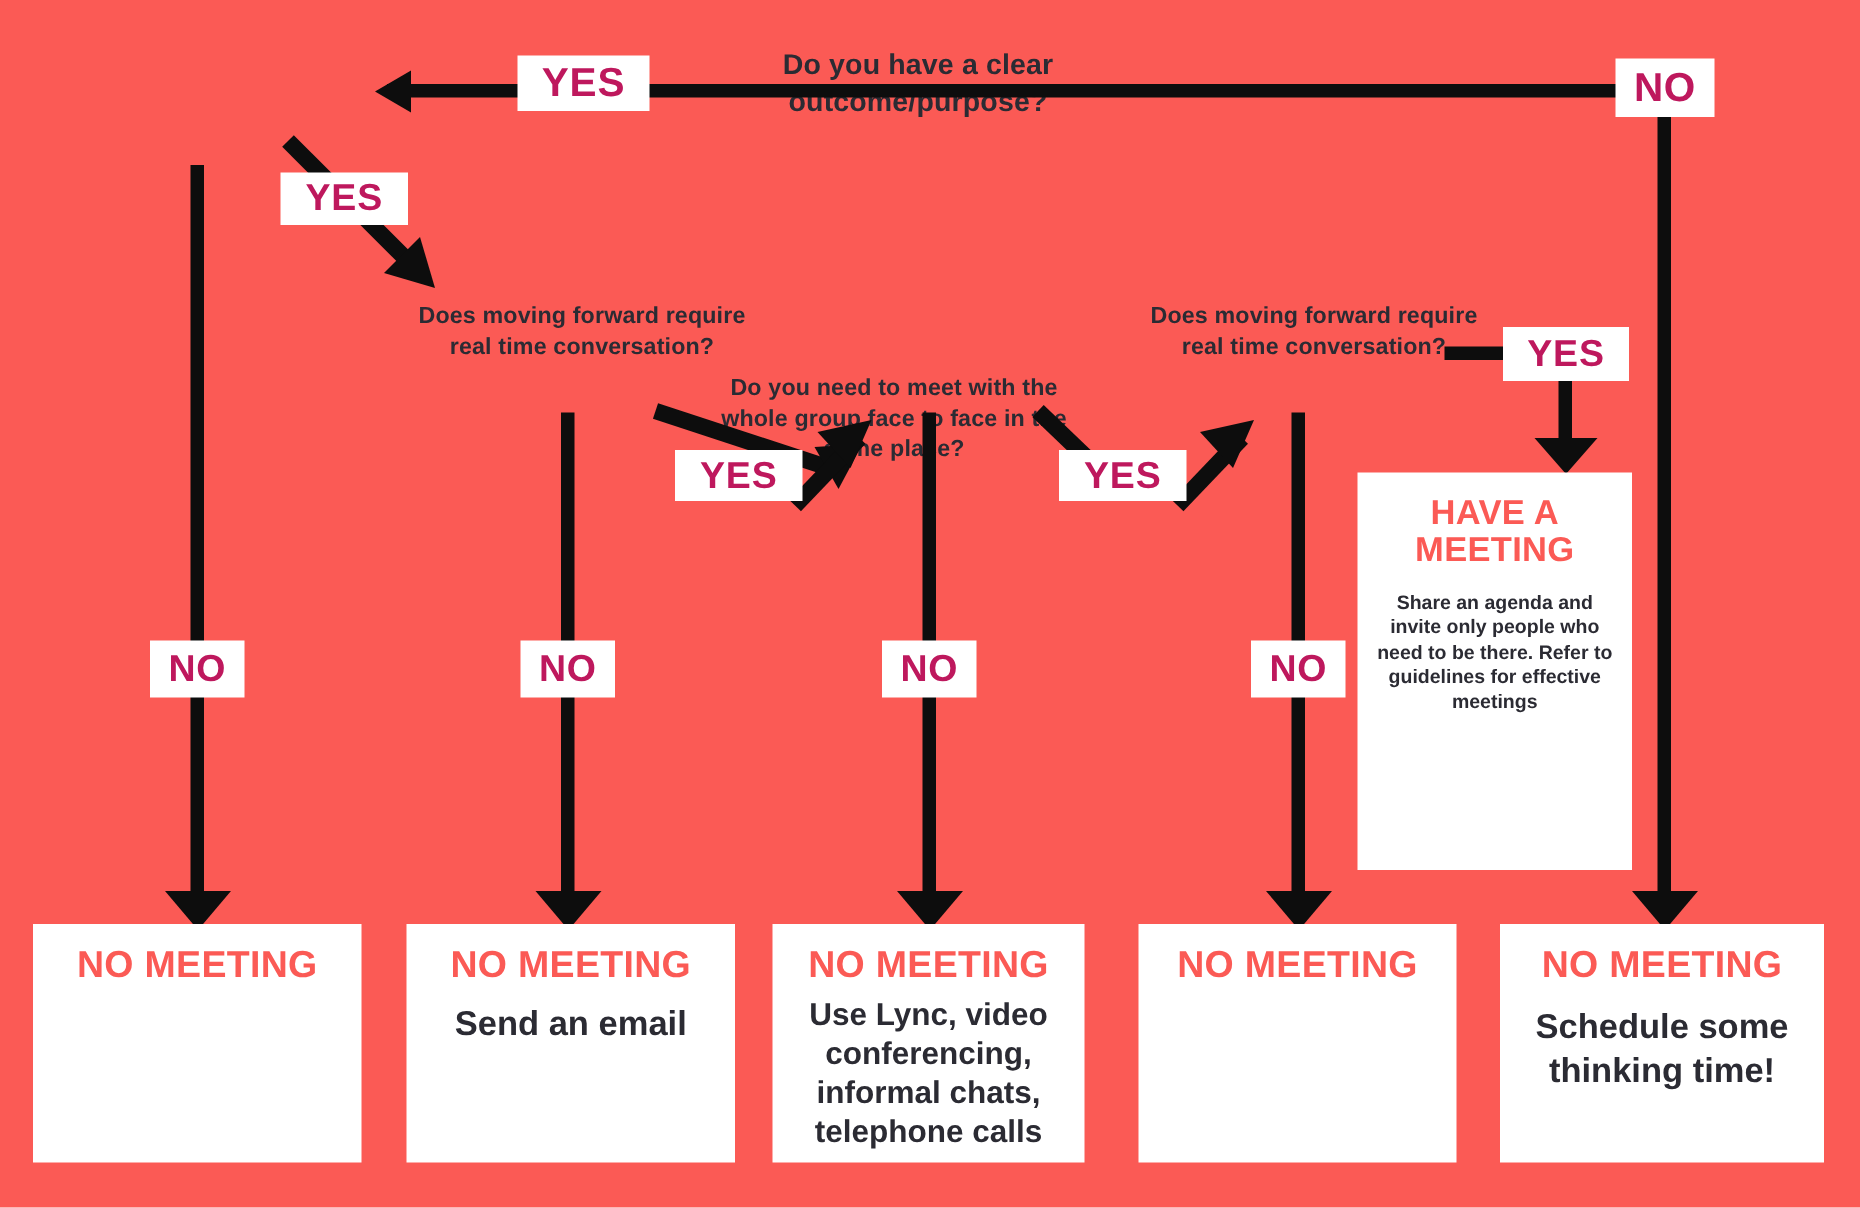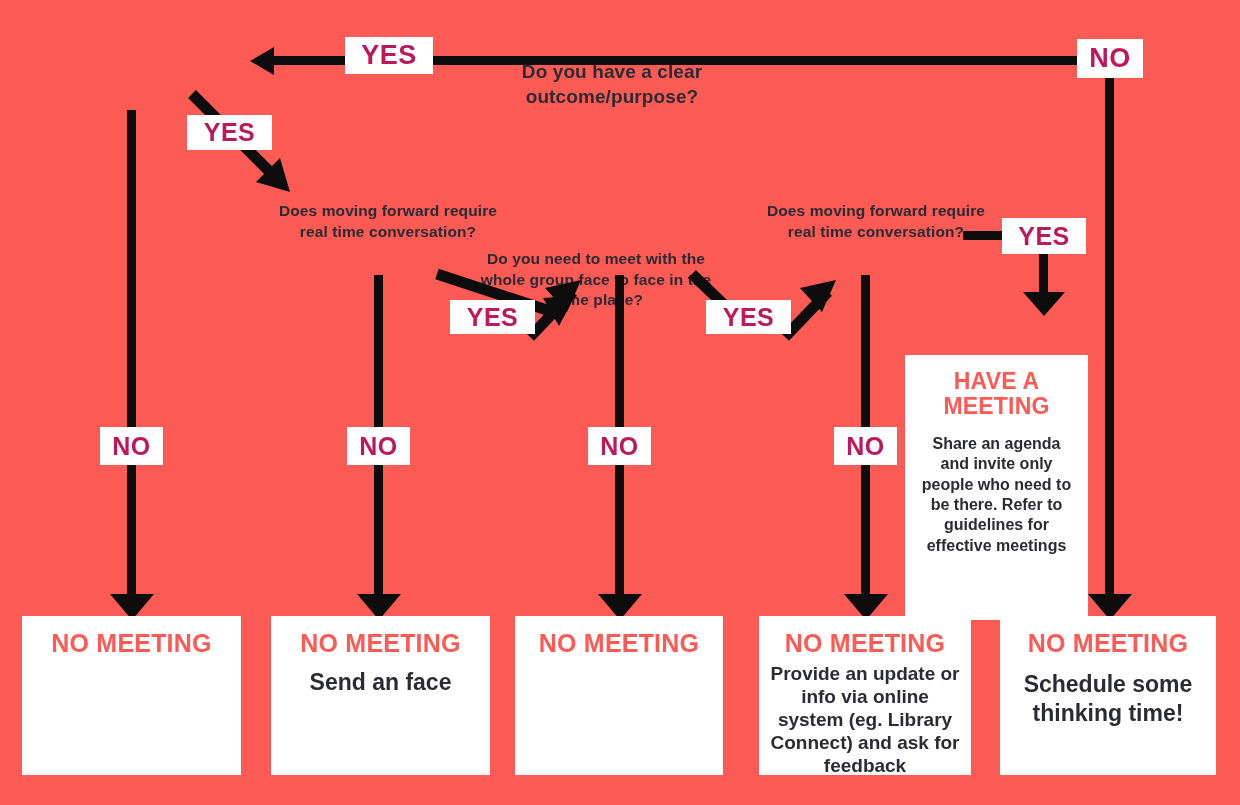--- a/index.html
+++ b/index.html
@@ -81,35 +81,35 @@
   .card-body {
     color: #2b2b33;
     font-weight: bold;
     line-height: 1.28;
   }
   .result-card .card-head { font-size: 25px; }
   .result-card .card-body { font-size: 23px; }
   .result-card.tight .card-body { font-size: 19px; line-height: 1.22; }
 
   .meeting-card .card-head { font-size: 23px; padding-top: 2px; }
-  .meeting-card .card-body { font-size: 16px; line-height: 1.28; }
+  .meeting-card .card-body { font-size: 13px; line-height: 1.28; }
 </style>
 </head>
 <body>
 
 <div id="canvas">
 
   <div class="hline" style="left:258px; top:56px; width:822px;"></div>
   <svg class="arrow-svg" width="40" height="40" viewBox="0 0 40 40" style="left:248px; top:41px;">
     <polygon points="2,20 26,6 26,34" fill="#0d0d0d"></polygon>
   </svg>
 
   <div class="chip chip-lg" style="left:345px; top:37px; width:88px; height:37px;">YES</div>
 
-  <div class="question q-top" style="left:496px; top:31px; width:232px;margin-top:28px;">Do you have a clear outcome/purpose?</div>
+  <div class="question q-top" style="left:496px; top:31px; width:232px;">Do you have a clear outcome/purpose?</div>
 
   <div class="chip chip-lg" style="left:1077px; top:39px; width:66px; height:39px;">NO</div>
   <div class="vline" style="left:1105px; top:60px; height:545px;"></div>
   <svg class="arrow-svg" width="48" height="44" viewBox="0 0 48 44" style="left:1086px; top:578px;">
     <polygon points="24,42 2,16 46,16" fill="#0d0d0d"></polygon>
   </svg>
 
 
   <svg class="arrow-svg" width="130" height="130" viewBox="0 0 130 130" style="left:178px; top:80px;">
     <line x1="14" y1="14" x2="96" y2="96" stroke="#0d0d0d" stroke-width="11"></line>
@@ -165,41 +165,41 @@
   <svg class="arrow-svg" width="46" height="40" viewBox="0 0 46 40" style="left:1021px; top:278px;">
     <polygon points="23,38 2,14 44,14" fill="#0d0d0d"></polygon>
   </svg>
 
   <div class="vline" style="left:861px; top:275px; height:332px;"></div>
   <svg class="arrow-svg" width="48" height="44" viewBox="0 0 48 44" style="left:842px; top:578px;">
     <polygon points="24,42 2,16 46,16" fill="#0d0d0d"></polygon>
   </svg>
   <div class="chip chip-md" style="left:834px; top:427px; width:63px; height:38px;">NO</div>
 
-  <div class="card meeting-card" style="left:905px; top:315px; width:183px; height:265px; padding:12px 12px 10px 12px;margin-top:40px;">
+  <div class="card meeting-card" style="left:905px; top:315px; width:183px; height:265px; padding:12px 12px 10px 12px;">
     <div class="card-head">HAVE A MEETING</div>
     <div class="card-body" style="margin-top:14px;">Share an agenda and invite only people who need to be there. Refer to guidelines for effective meetings</div>
   </div>
 
   <div class="card result-card" style="left:22px; top:616px; width:219px; height:159px; padding:14px 10px 10px 10px;">
     <div class="card-head">NO MEETING</div>
   </div>
 
   <div class="card result-card" style="left:271px; top:616px; width:219px; height:159px; padding:14px 10px 10px 10px;">
     <div class="card-head">NO MEETING</div>
-    <div class="card-body" style="margin-top:10px;">Send an face</div>
+    <div class="card-body" style="margin-top:10px;">Send an email</div>
   </div>
 
   <div class="card result-card" style="left:515px; top:616px; width:208px; height:159px; padding:14px 8px 10px 8px;">
     <div class="card-head">NO MEETING</div>
+    <div class="card-body" style="margin-top:6px; font-size:21px; line-height:1.24;">Use Lync, video conferencing, informal chats, telephone calls</div>
   </div>
 
   <div class="card result-card tight" style="left:759px; top:616px; width:212px; height:159px; padding:14px 8px 8px 8px;">
     <div class="card-head">NO MEETING</div>
-    <div class="card-body" style="margin-top:4px;">Provide an update or info via online system (eg. Library Connect) and ask for feedback</div>
   </div>
 
   <div class="card result-card" style="left:1000px; top:616px; width:216px; height:159px; padding:14px 8px 10px 8px;">
     <div class="card-head">NO MEETING</div>
     <div class="card-body" style="margin-top:12px;">Schedule some thinking time!</div>
   </div>
 
 </div>
 
 </body></html>

